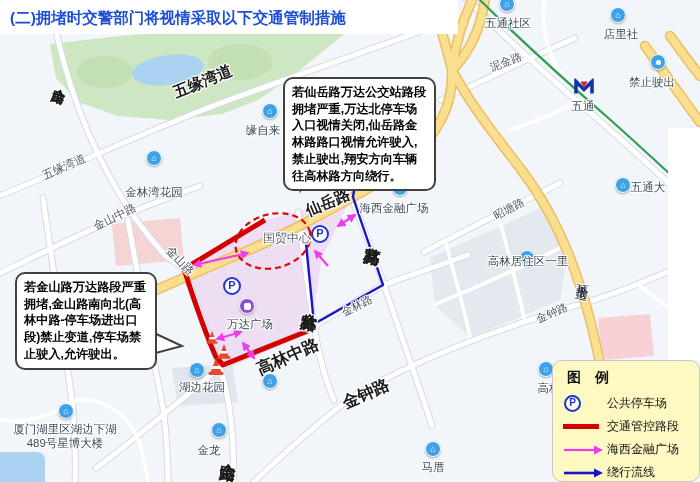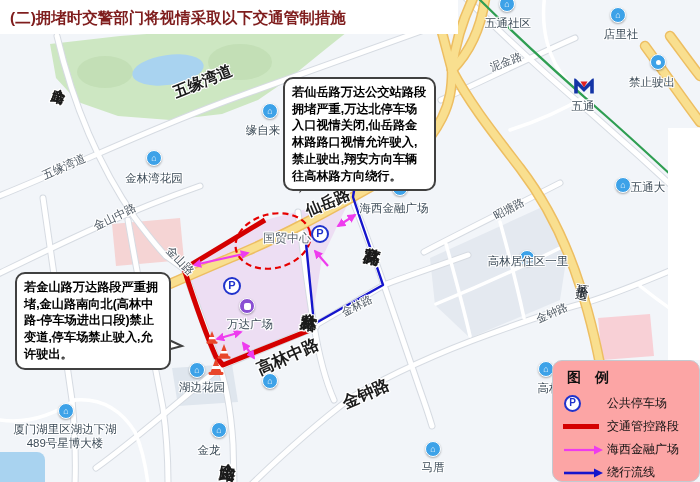--- a/index.html
+++ b/index.html
@@ -27,32 +27,32 @@
   .metro-icon{position:absolute;transform:translate(-50%,-50%);z-index:9;}
   .p-marker{position:absolute;width:14px;height:14px;background:#fff;border:2.5px solid #2033cc;
     border-radius:50%;color:#2033cc;font-weight:bold;font-size:11px;line-height:13px;
     text-align:center;transform:translate(-50%,-50%);z-index:11;}
   
   .callout{position:absolute;background:#fff;border:2px solid #404040;border-radius:10px;
     padding:5px 7px;font-size:12.2px;line-height:1.37;color:#000;font-weight:600;
     z-index:30;box-sizing:border-box;}
   .tail{position:absolute;z-index:29;}
   
-  .legend{position:absolute;left:552px;top:360px;width:148px;height:122px;background:#fca5a5;
+  .legend{position:absolute;left:552px;top:360px;width:148px;height:122px;background:#fef9c3;
     border:1px solid #c3c9d0;border-radius:10px;box-sizing:border-box;padding:6px 8px 4px 10px;
     z-index:40;}
   .legend-title{font-weight:bold;font-size:14px;color:#111;margin:2px 0 5px 4px;}
   .legend-row{display:flex;align-items:center;height:23px;}
   .legend-icon{width:44px;flex:none;display:flex;align-items:center;}
   .legend-label{font-size:12px;color:#111;}
   .legend .p-marker{position:static;transform:none;flex:none;margin-left:1px;}
   .red-sample{width:36px;height:5px;background:#d40000;}
   
   .title-band{position:absolute;left:0;top:0;width:458px;height:34px;background:#fff;z-index:35;}
-  .page-title{position:absolute;left:10px;top:8px;font-size:15.5px;font-weight:bold;color:#7f1d1d;
+  .page-title{position:absolute;left:10px;top:8px;font-size:15.5px;font-weight:bold;color:#1d4ed8;
     z-index:36;white-space:nowrap;}
   .white-margin{position:absolute;left:668px;top:128px;width:32px;height:232px;background:#fff;z-index:20;}
 </style>
 </head>
 <body>
 
 <div class="stage">
 
   <svg class="map" width="700" height="482" viewBox="0 0 700 482">
     <defs>
@@ -189,21 +189,21 @@
   <div class="lbl halo vert road-big" style="left:377px;top:236px;transform:translate(-50%,-50%) rotate(12deg)">高林路</div>
   <div class="lbl halo road-big" style="left:288px;top:357px;transform:translate(-50%,-50%) rotate(-24deg)">高林中路</div>
   <div class="lbl halo vert road-big" style="left:231px;top:452px;transform:translate(-50%,-50%) rotate(8deg)">金山路</div>
   <div class="lbl halo road-big" style="left:366px;top:394px;transform:translate(-50%,-50%) rotate(-24deg)">金钟路</div>
   <div class="lbl halo road-sm" style="left:552px;top:313px;transform:translate(-50%,-50%) rotate(-24deg)">金钟路</div>
   <div class="lbl halo road-sm" style="left:509px;top:209px;transform:translate(-50%,-50%) rotate(-28deg)">昭塘路</div>
   <div class="lbl halo road-sm" style="left:506px;top:62px;transform:translate(-50%,-50%) rotate(-21deg)">泥金路</div>
   <div class="lbl halo vert" style="left:584px;top:277px;font-size:12.5px;color:#2a3138;transform:translate(-50%,-50%) rotate(9deg)">环岛干道</div>
 
   <div class="poi-icon" style="left:154px;top:158px"></div>
-  <div class="lbl halo poi" style="left:154px;top:178px">金林湾花园</div>
+  <div class="lbl halo poi" style="left:154px;top:192px">金林湾花园</div>
 
   <div class="poi-icon" style="left:270px;top:111px"></div>
   <div class="lbl halo poi" style="left:263px;top:130px">缘自来</div>
 
   <div class="poi-icon" style="left:507px;top:4px"></div>
   <div class="lbl halo poi" style="left:508px;top:23px">五通社区</div>
 
   <div class="poi-icon" style="left:618px;top:15px"></div>
   <div class="lbl halo poi" style="left:621px;top:34px">店里社</div>
 
@@ -256,21 +256,21 @@
 
   <div class="title-band"></div>
   <div class="page-title">(二)拥堵时交警部门将视情采取以下交通管制措施</div>
 
   <div class="callout" style="left:283px;top:77px;width:153px">若仙岳路万达公交站路段拥堵严重,万达北停车场入口视情关闭,仙岳路金林路路口视情允许驶入,禁止驶出,翔安方向车辆往高林路方向绕行。</div>
   <svg class="tail" style="left:293px;top:158px" width="36" height="36">
     <polygon points="14,2 34,2 8,32" fill="#fff" stroke="#404040" stroke-width="2"></polygon>
     <rect x="15" y="0" width="18" height="4" fill="#fff"></rect>
   </svg>
 
-  <div class="callout" style="left:15px;top:272px;width:156px">若金山路万达路段严重拥堵,金山路南向北(高林中路-停车场进出口段)禁止变道,停车场禁止驶入,允许驶出。</div>
+  <div class="callout" style="left:15px;top:272px;width:142px">若金山路万达路段严重拥堵,金山路南向北(高林中路-停车场进出口段)禁止变道,停车场禁止驶入,允许驶出。</div>
   <svg class="tail" style="left:150px;top:328px" width="36" height="32">
     <polygon points="2,4 32,18 2,26" fill="#fff" stroke="#404040" stroke-width="2"></polygon>
     <rect x="0" y="6" width="4" height="18" fill="#fff"></rect>
   </svg>
 
   <div class="legend">
     <div class="legend-title">图　例</div>
     <div class="legend-row">
       <span class="legend-icon">
           <span class="p-marker" style="width:13px;height:13px;line-height:12px;font-size:10px">P</span>

